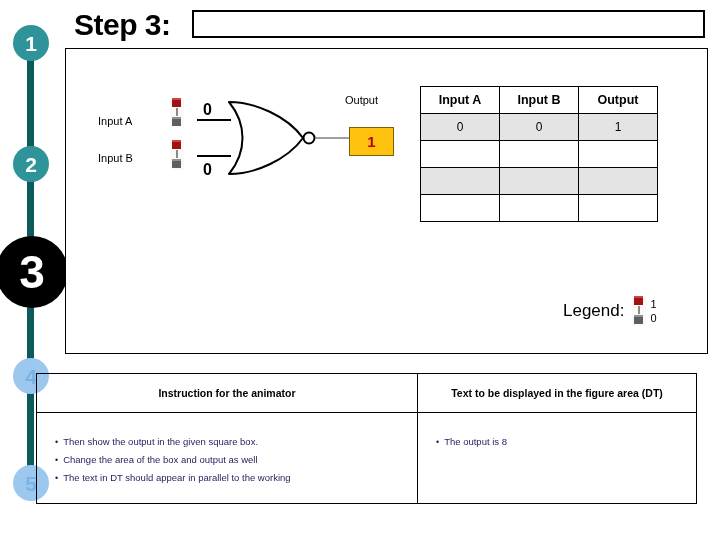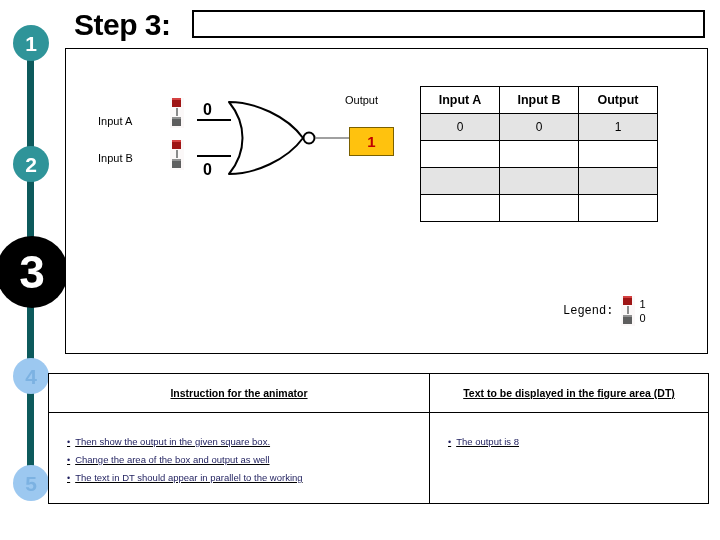--- a/index.html
+++ b/index.html
@@ -205,36 +205,35 @@
   #truth-table td.plain  { background: #ffffff; }
 
   
   #legend {
     position: absolute;
     left: 563px;
     top: 296px;
     display: flex;
     align-items: center;
   }
-  #legend-label { font-size: 12px; margin-right: 8px; font-family: Liberation Mono, monospace; }
+  #legend-label { font-size: 17px; margin-right: 8px; }
   #legend-values {
     margin-left: 4px;
     font-size: 11px;
     line-height: 14px;
   }
 
   
   #notes-table {
     position: absolute;
-    left: 48px;
+    left: 36px;
     top: 373px;
     width: 658px;
     border-collapse: collapse;
     table-layout: fixed;
-    text-decoration: underline;
   }
   #notes-table th,
   #notes-table td {
     border: 1.5px solid #000000;
     padding: 0;
     vertical-align: top;
   }
   #notes-table th {
     height: 38px;
     text-align: center;

